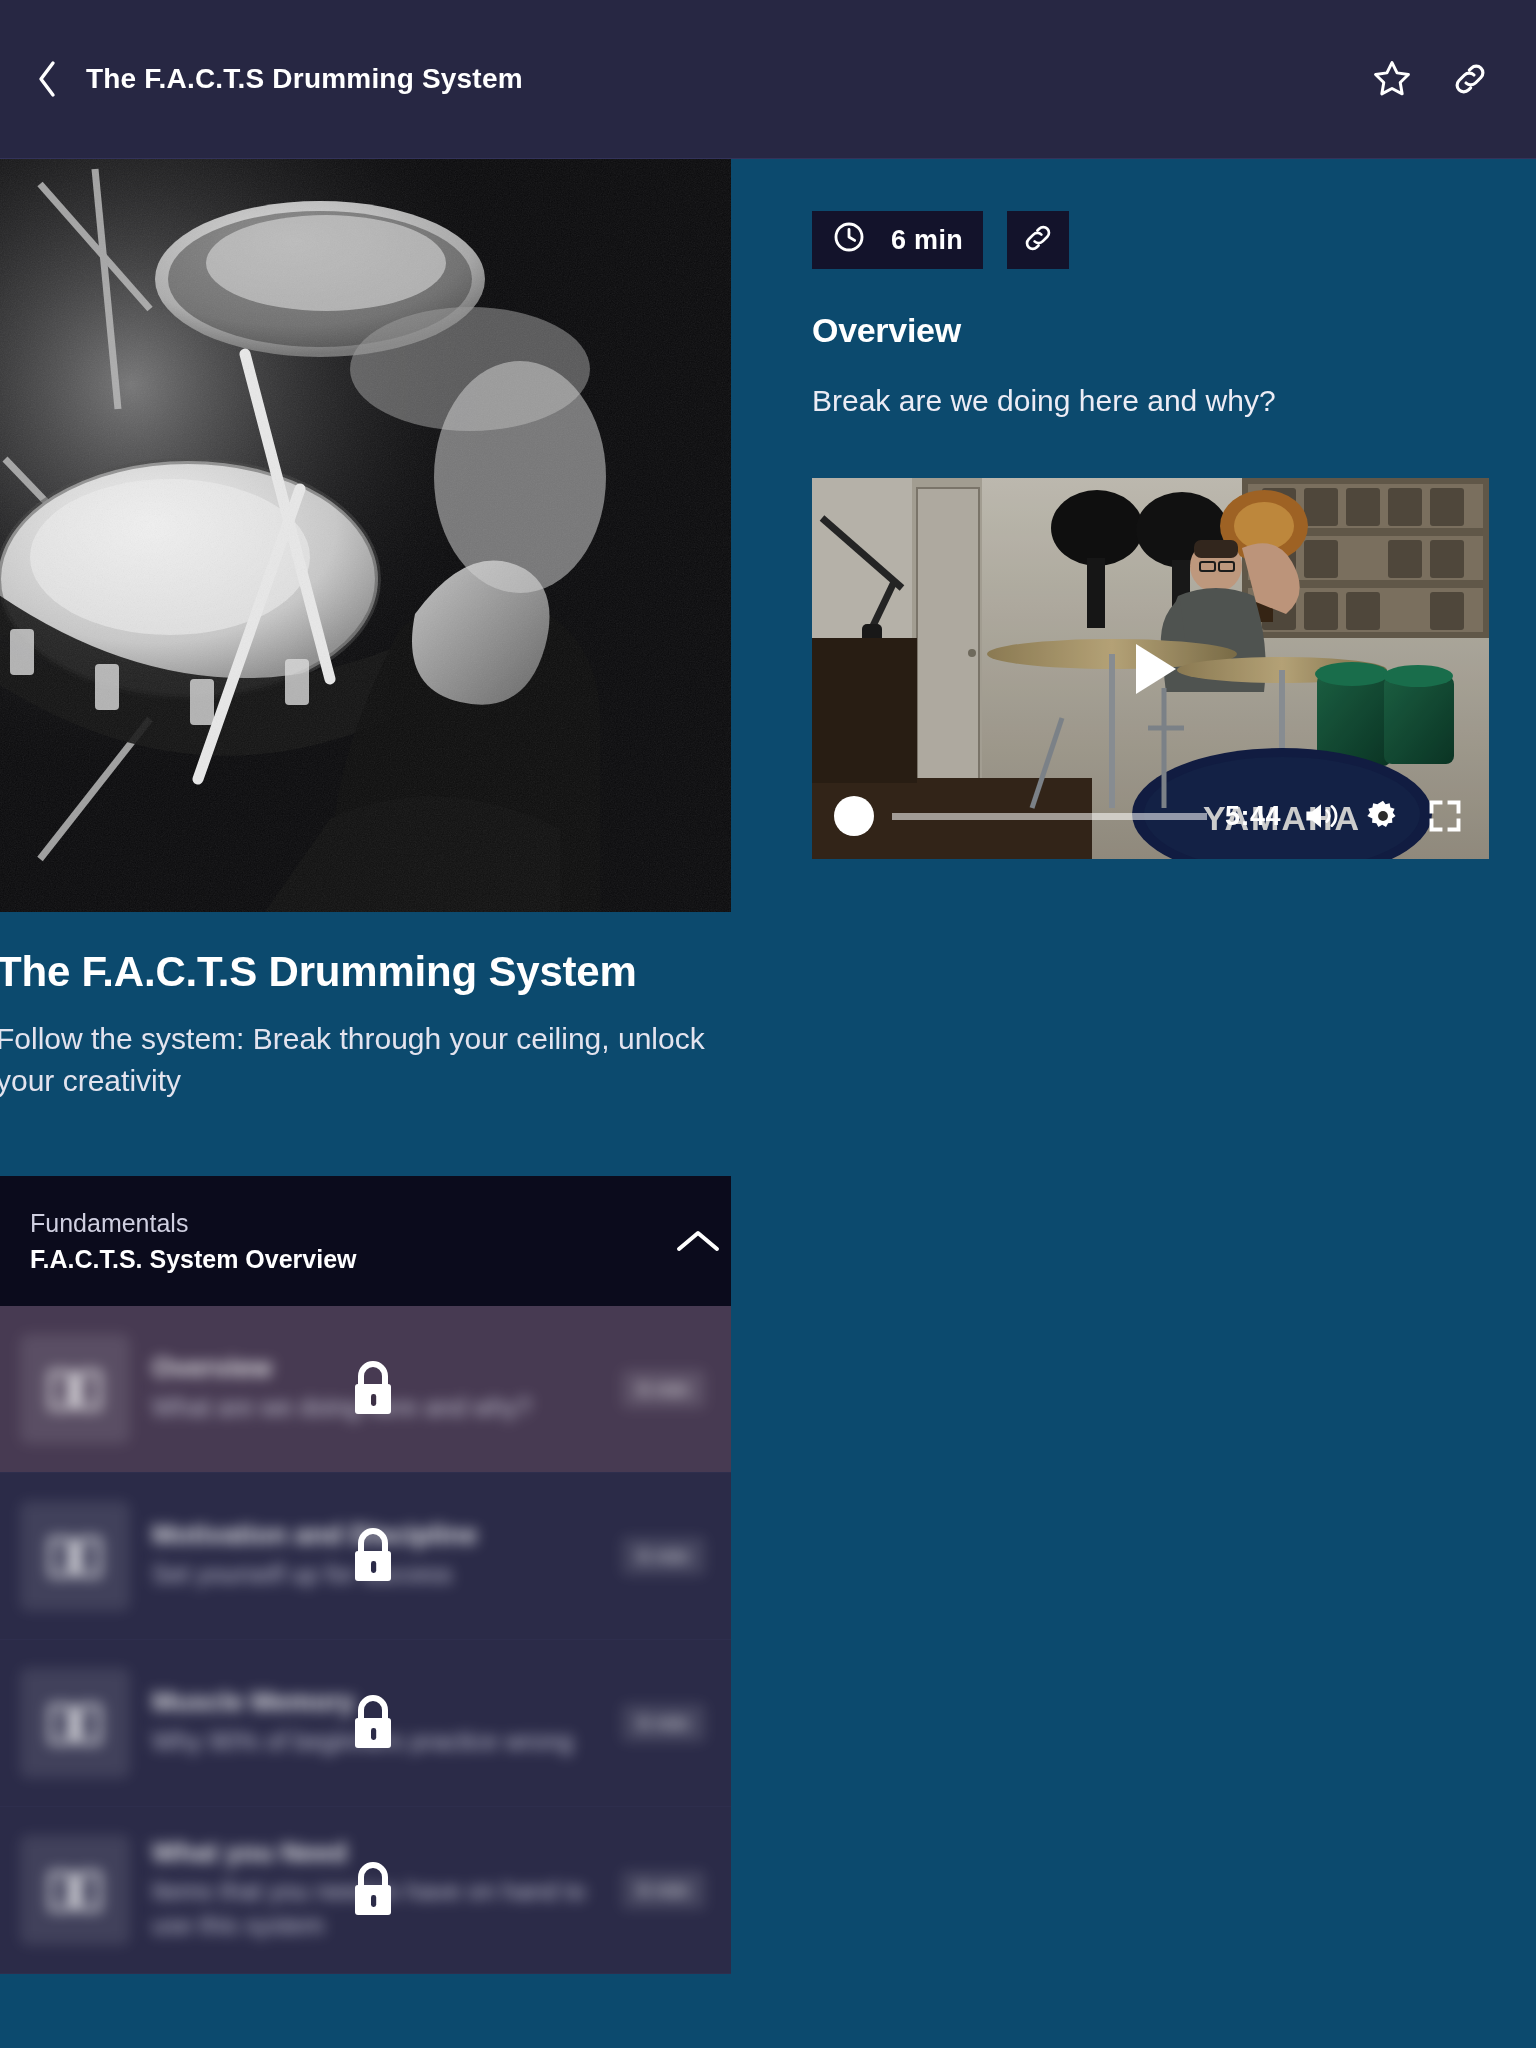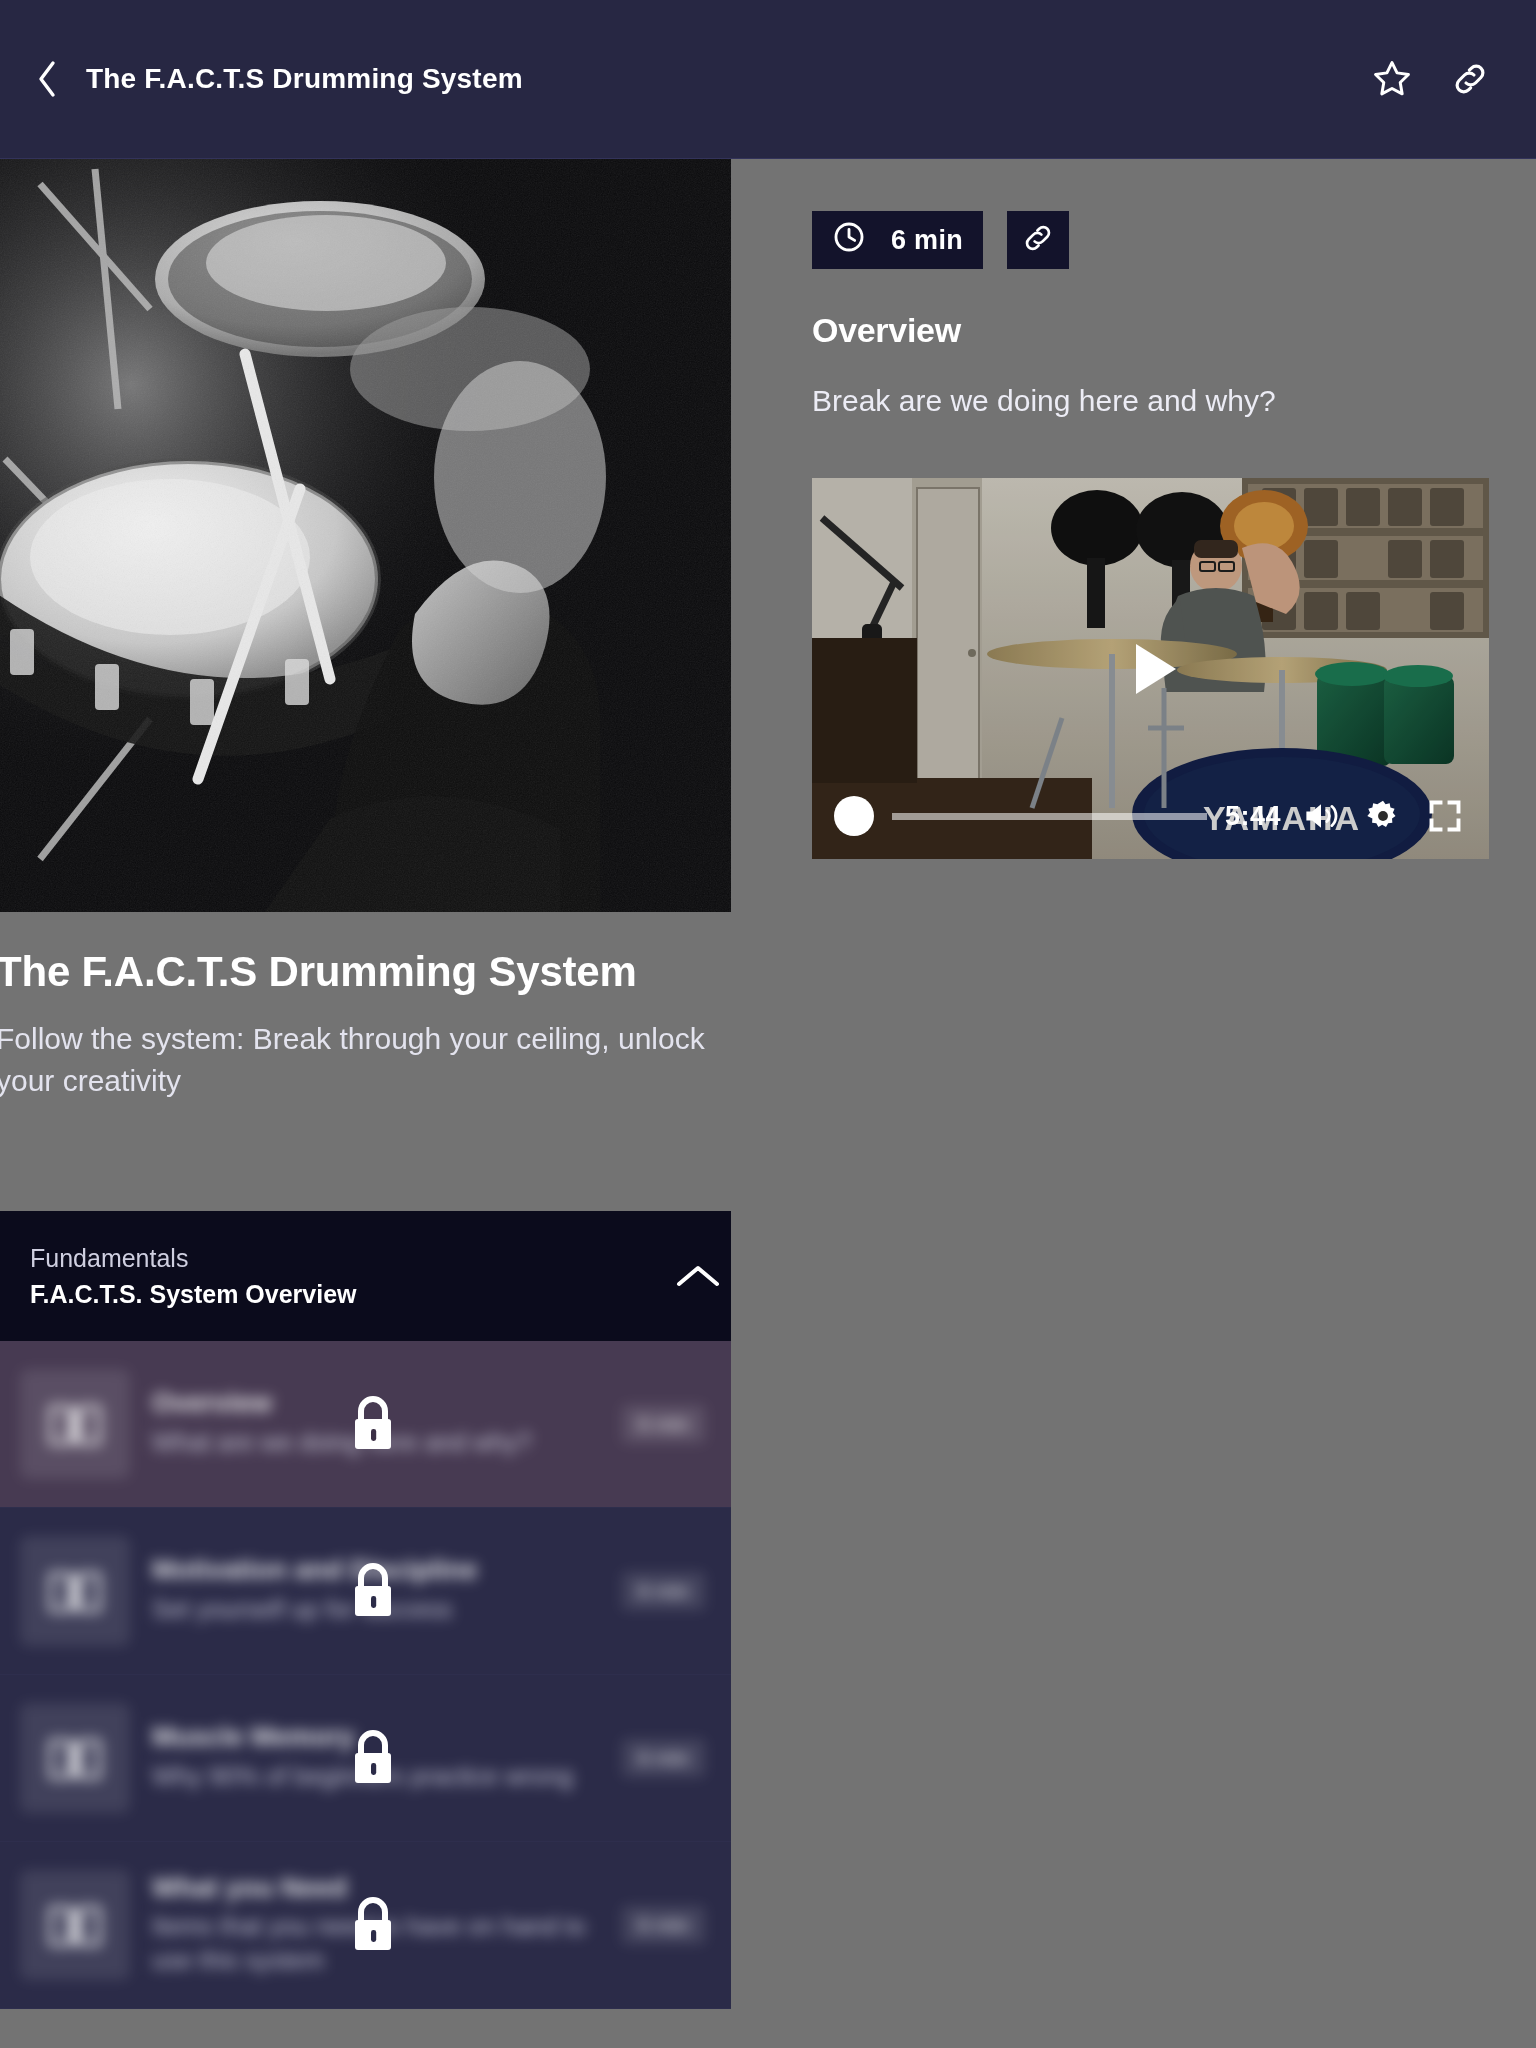--- a/index.html
+++ b/index.html
@@ -2,21 +2,21 @@
 <html><head>
 <meta charset="utf-8">
 <style>
   * { margin:0; padding:0; box-sizing:border-box; }
   html,body{
     width:1536px; height:2048px;
     background:#272743;
     font-family:"Liberation Sans", sans-serif;
     overflow:hidden;
   }
-  .app{ position:relative; width:1536px; height:2048px; background:#737373; }
+  .app{ position:relative; width:1536px; height:2048px; background:#0c4a6e; }
 
   
   .topbar{
     position:absolute; left:0; top:0; width:1536px; height:159px;
     background:#272743;
     border-bottom:1px solid #33335a;
     display:flex; align-items:center;
   }
   .topbar-left{ display:flex; align-items:center; gap:22px; padding-left:30px; }
   .back-icon{ width:34px; height:44px; display:flex; align-items:center; justify-content:center; cursor:pointer;}
@@ -41,21 +41,21 @@
   .course-title{
     color:#ffffff; font-size:42px; font-weight:700; line-height:1.14;
     margin-left:-4px; letter-spacing:-.2px;
   }
   .course-sub{
     color:#e3e3ee; font-size:30px; line-height:1.42; margin-top:22px;
     margin-left:-4px; max-width:715px;
   }
 
   .section-head{
-    margin-top:108px; width:758px; height:130px; background:#0b0b1c;
+    margin-top:73px; width:758px; height:130px; background:#0b0b1c;
     display:flex; align-items:center; padding:0 34px 0 30px;
   }
   .section-head .txt{ flex:1; }
   .sec-kicker{ color:#cfcfe0; font-size:25px; line-height:1.25; }
   .sec-title{ color:#ffffff; font-size:25px; font-weight:700; margin-top:6px; }
   .chev{ width:52px; height:52px; display:flex; align-items:center; justify-content:center; cursor:pointer;}
 
   
   .lessons{ position:relative; }
   .lesson{

